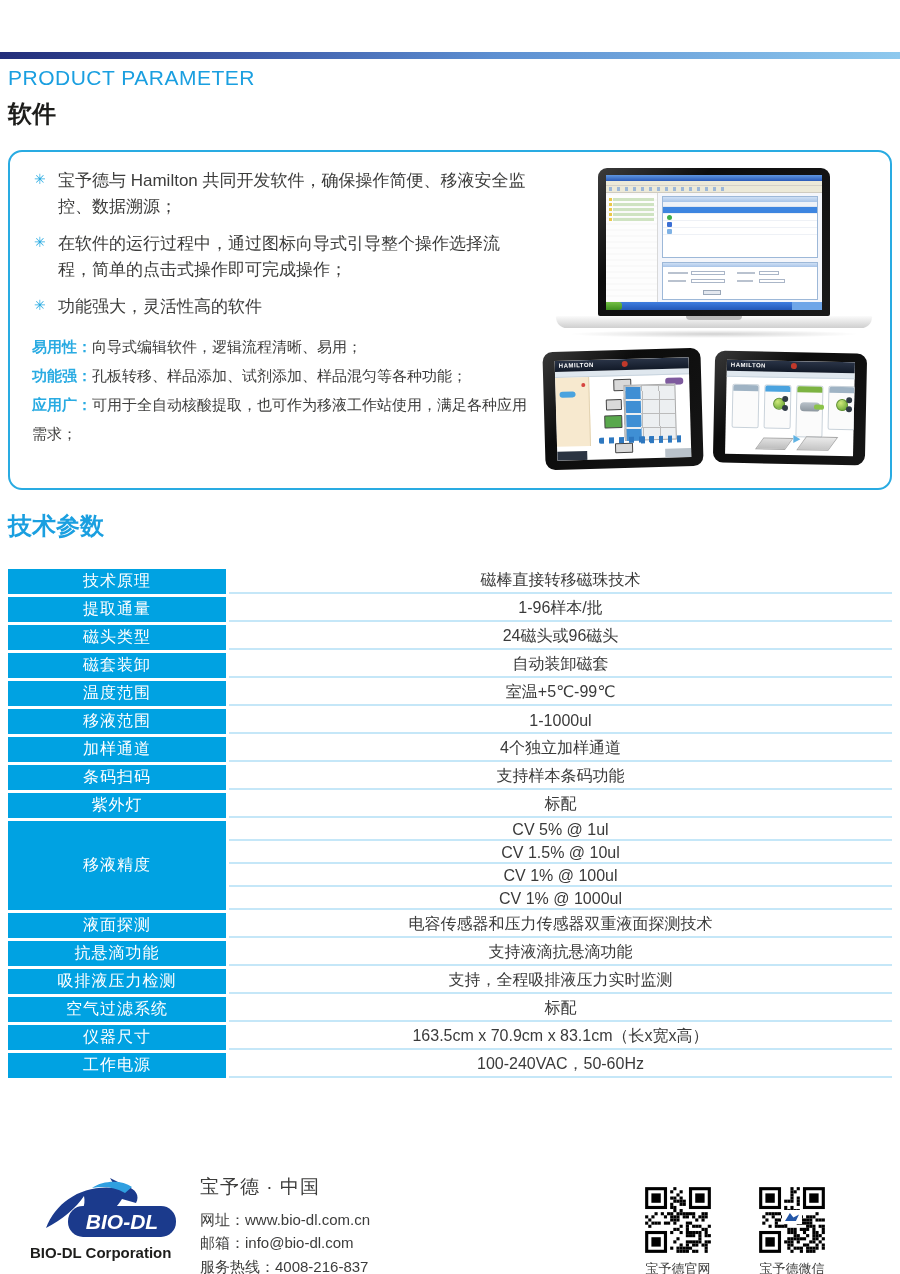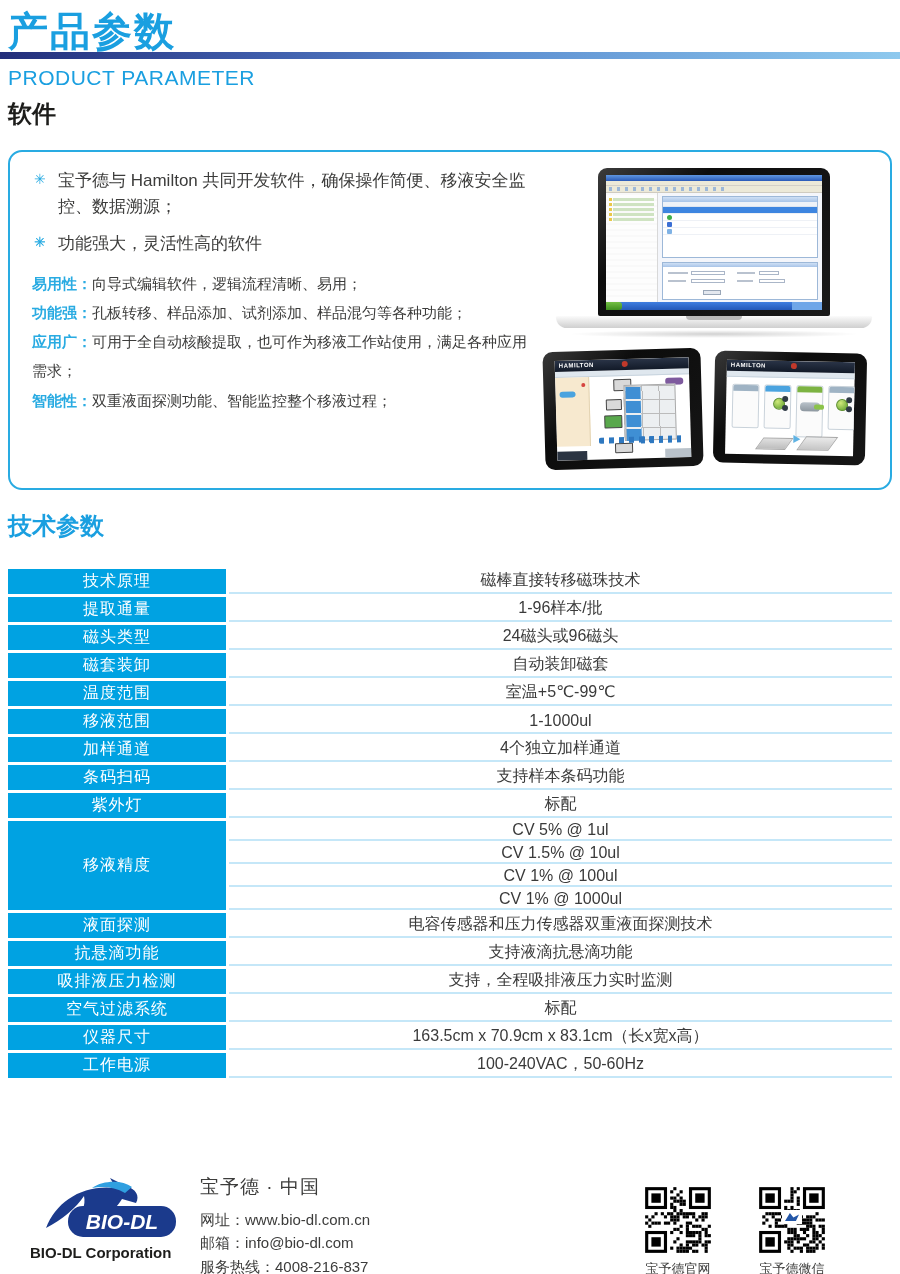--- a/index.html
+++ b/index.html
@@ -130,43 +130,42 @@
   .qr .qbox { width:72px; height:72px; margin:0 auto; position:relative; background:#fff; }
   .qr .qlabel { font-size:13px; color:#3c3c3b; margin-top:4px; }
   .qr-logo { position:absolute; left:26px; top:26px; width:20px; height:14px; background:#fff; display:flex; align-items:center; justify-content:center; }
   .qr-logo i { display:block; width:14px; height:8px; background:#2457a8; clip-path:polygon(0 100%,35% 0,60% 55%,100% 20%,78% 100%); }
 </style>
 </head>
 <body>
 
 <div class="page">
 
-  <div class="h1-cn">产品参数</div>
   <div class="h-bar"></div>
   <div class="h1-en">PRODUCT PARAMETER</div>
   <div class="h2-soft">软件</div>
 
   <div class="soft-box">
     <div class="soft-text">
       <div class="bullet">
         <span class="star">✳</span>
         <span>宝予德与 Hamilton 共同开发软件，确保操作简便、移液安全监控、数据溯源；</span>
       </div>
       <div class="bullet">
         <span class="star">✳</span>
+        <span>在软件的运行过程中，通过图标向导式引导整个操作选择流程，简单的点击式操作即可完成操作；</span>
       </div>
       <div class="bullet">
         <span class="star">✳</span>
         <span>功能强大，灵活性高的软件</span>
       </div>
       <div class="features">
         <div class="feature"><span class="flabel">易用性：</span><span>向导式编辑软件，逻辑流程清晰、易用；</span></div>
         <div class="feature"><span class="flabel">功能强：</span><span>孔板转移、样品添加、试剂添加、样品混匀等各种功能；</span></div>
         <div class="feature"><span class="flabel">应用广：</span><span>可用于全自动核酸提取，也可作为移液工作站使用，满足各种应用需求；</span></div>
-        <div class="feature"><span class="flabel">智能性：</span><span>双重液面探测功能、智能监控整个移液过程；</span></div>
       </div>
     </div>
 
     <div class="media">
       <div class="laptop">
         <div class="lt-screen">
           <div class="lt-disp">
             <div class="xp-title"></div>
             <div class="xp-menu"></div>
             <div class="xp-tools"></div>

